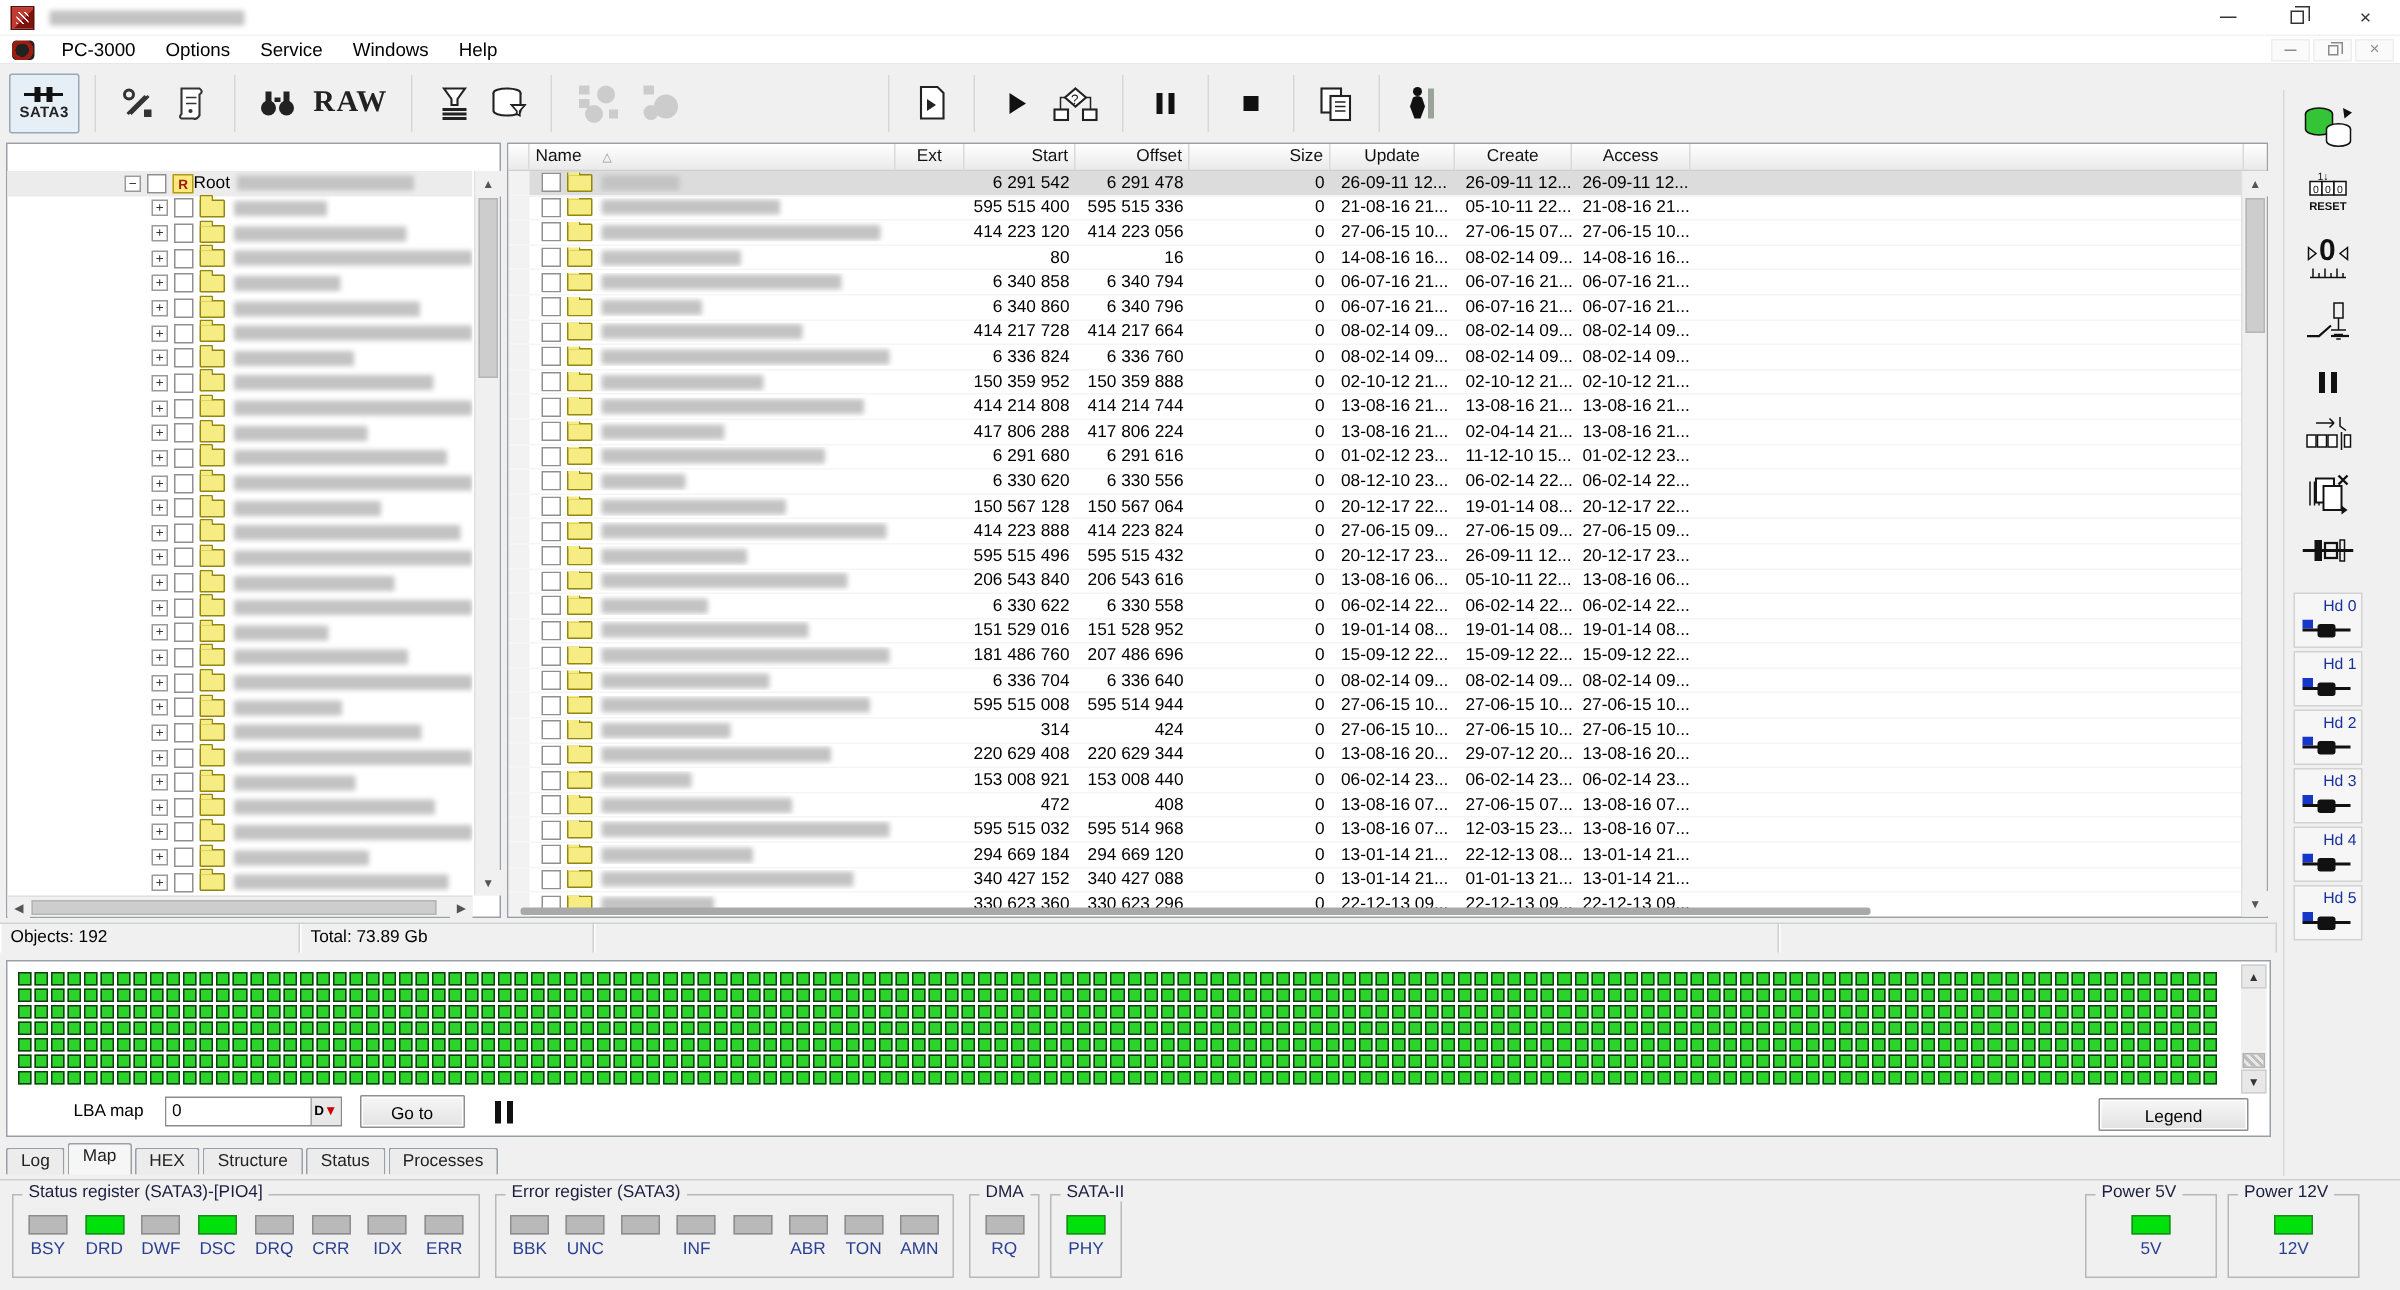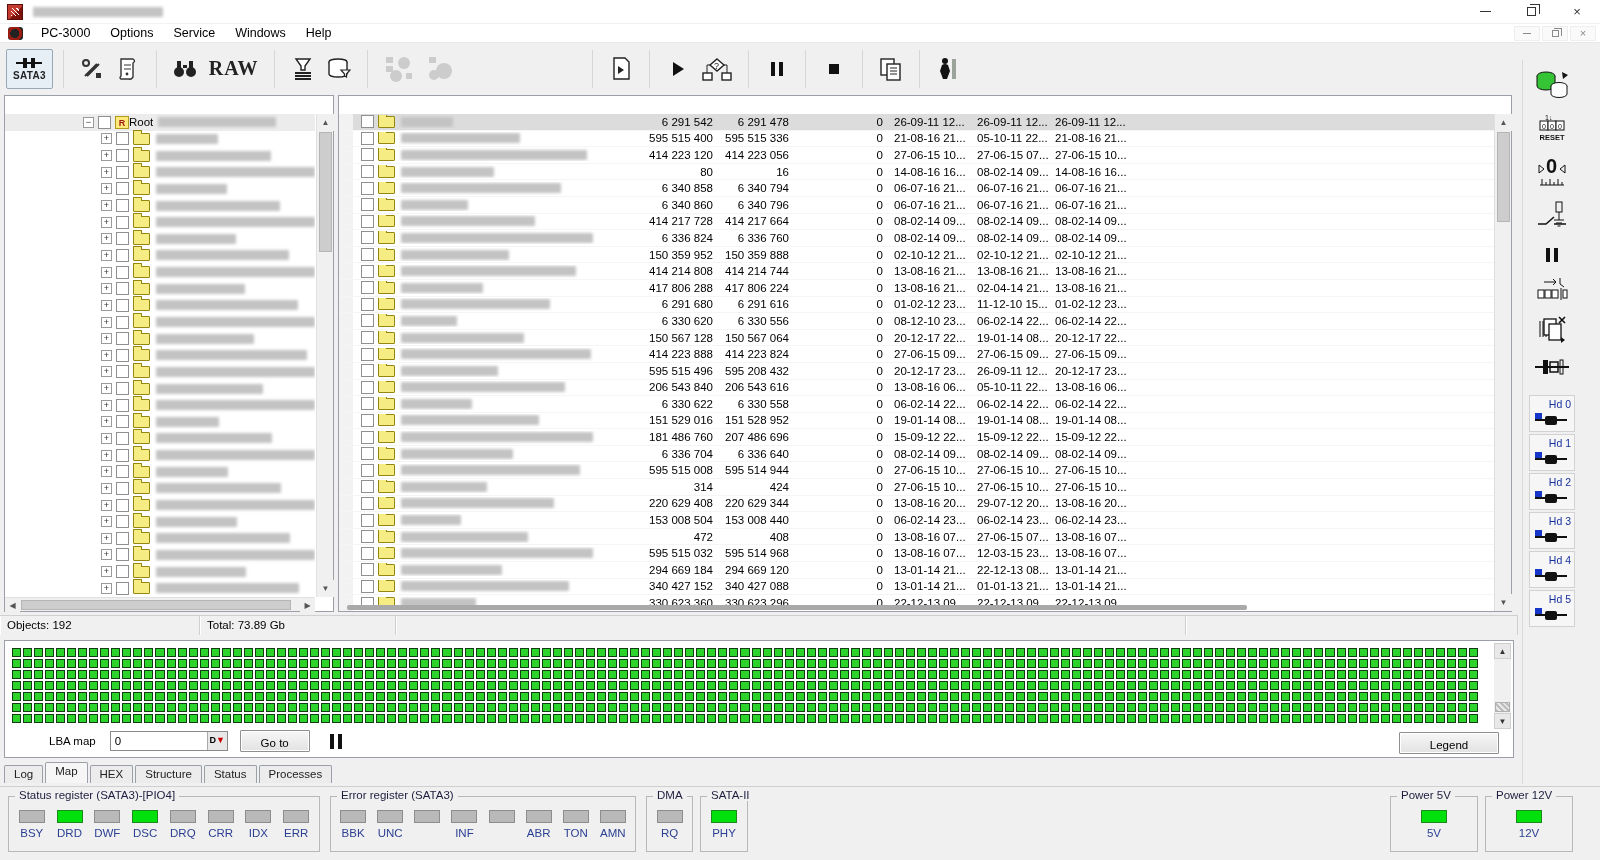--- a/index.html
+++ b/index.html
@@ -477,20 +477,32 @@
     <div class="arr dn">▼</div>
   </div>
   <div class="hscroll" style="right:18px;">
     <div class="arr left">◀</div>
     <div class="thumb" style="left:16px;width:270px;"></div>
     <div class="arr right">▶</div>
   </div>
 </div>
 
 <div class="panel filelist">
+  <div class="fl-header" id="fl-header">
+      <div class="fl-hcell" style="width: 14px;"></div>
+      <div class="fl-hcell" style="width: 244px; text-align: left;"><span>Name</span><span class="sort-glyph">△</span></div>
+      <div class="fl-hcell" style="width: 46px; text-align: center;">Ext</div>
+      <div class="fl-hcell" style="width: 74px; text-align: right;">Start</div>
+      <div class="fl-hcell" style="width: 76px; text-align: right;">Offset</div>
+      <div class="fl-hcell" style="width: 94px; text-align: right;">Size</div>
+      <div class="fl-hcell" style="width: 83px; text-align: center;">Update</div>
+      <div class="fl-hcell" style="width: 78px; text-align: center;">Create</div>
+      <div class="fl-hcell" style="width: 79px; text-align: center;">Access</div>
+      <div class="fl-hcell" style="width: 369px;"></div>
+    </div>
   <div class="fl-body" id="fl-body">
       <div class="fl-row selected">
         <div class="fl-cell gutter" style="width: 14px;"></div>
         <div class="fl-cell" style="width: 244px; display: flex; align-items: center;">
           <span class="cb"></span>
           <span class="folder"></span>
           <span class="blur" style="width: 52px;"></span>
         </div>
         <div class="fl-cell datec" style="width: 46px; text-align: center;"></div>
         <div class="fl-cell num" style="width: 74px;">6 291 542</div>
@@ -712,21 +724,21 @@
       </div>
       <div class="fl-row">
         <div class="fl-cell gutter" style="width: 14px;"></div>
         <div class="fl-cell" style="width: 244px; display: flex; align-items: center;">
           <span class="cb"></span>
           <span class="folder"></span>
           <span class="blur" style="width: 97px;"></span>
         </div>
         <div class="fl-cell datec" style="width: 46px; text-align: center;"></div>
         <div class="fl-cell num" style="width: 74px;">595 515 496</div>
-        <div class="fl-cell num" style="width: 76px;">595 208 432</div>
+        <div class="fl-cell num" style="width: 76px;">595 515 432</div>
         <div class="fl-cell num" style="width: 94px;">0</div>
         <div class="fl-cell datec" style="width: 83px;">20-12-17 23...</div>
         <div class="fl-cell datec" style="width: 78px;">26-09-11 12...</div>
         <div class="fl-cell datec" style="width: 79px;">20-12-17 23...</div>
       </div>
       <div class="fl-row">
         <div class="fl-cell gutter" style="width: 14px;"></div>
         <div class="fl-cell" style="width: 244px; display: flex; align-items: center;">
           <span class="cb"></span>
           <span class="folder"></span>
@@ -846,21 +858,21 @@
         <div class="fl-cell datec" style="width: 79px;">13-08-16 20...</div>
       </div>
       <div class="fl-row">
         <div class="fl-cell gutter" style="width: 14px;"></div>
         <div class="fl-cell" style="width: 244px; display: flex; align-items: center;">
           <span class="cb"></span>
           <span class="folder"></span>
           <span class="blur" style="width: 60px;"></span>
         </div>
         <div class="fl-cell datec" style="width: 46px; text-align: center;"></div>
-        <div class="fl-cell num" style="width: 74px;">153 008 504</div>
+        <div class="fl-cell num" style="width: 74px;">153 008 921</div>
         <div class="fl-cell num" style="width: 76px;">153 008 440</div>
         <div class="fl-cell num" style="width: 94px;">0</div>
         <div class="fl-cell datec" style="width: 83px;">06-02-14 23...</div>
         <div class="fl-cell datec" style="width: 78px;">06-02-14 23...</div>
         <div class="fl-cell datec" style="width: 79px;">06-02-14 23...</div>
       </div>
       <div class="fl-row">
         <div class="fl-cell gutter" style="width: 14px;"></div>
         <div class="fl-cell" style="width: 244px; display: flex; align-items: center;">
           <span class="cb"></span>

